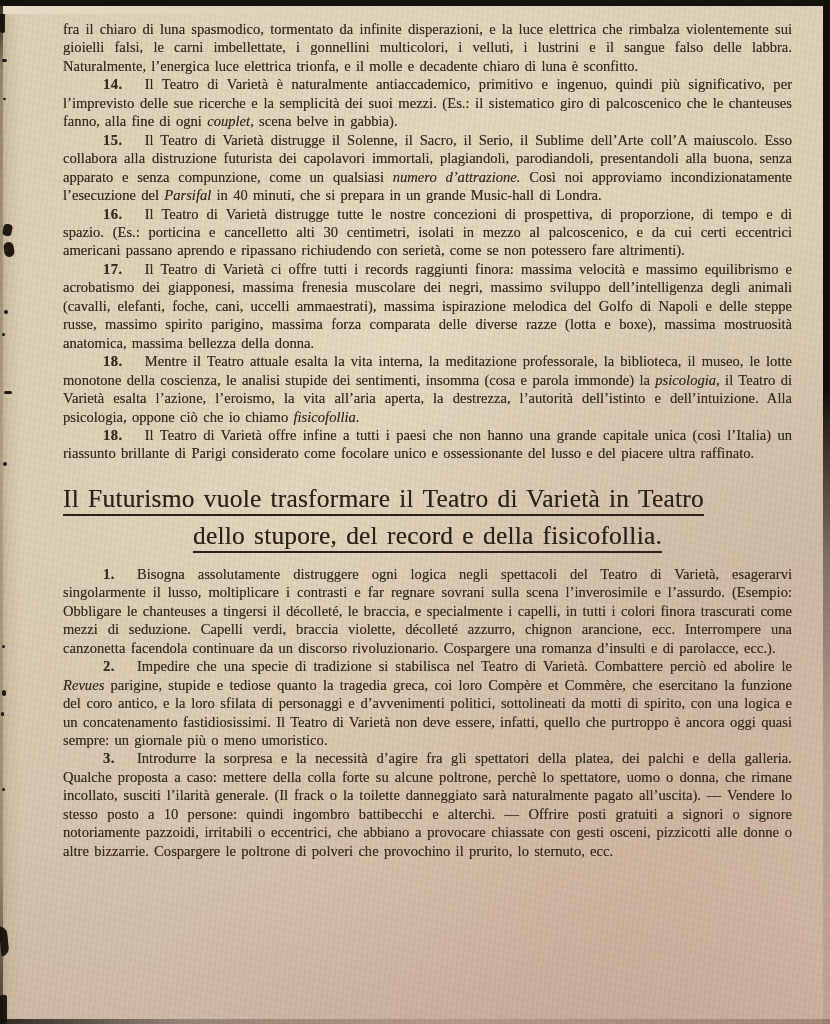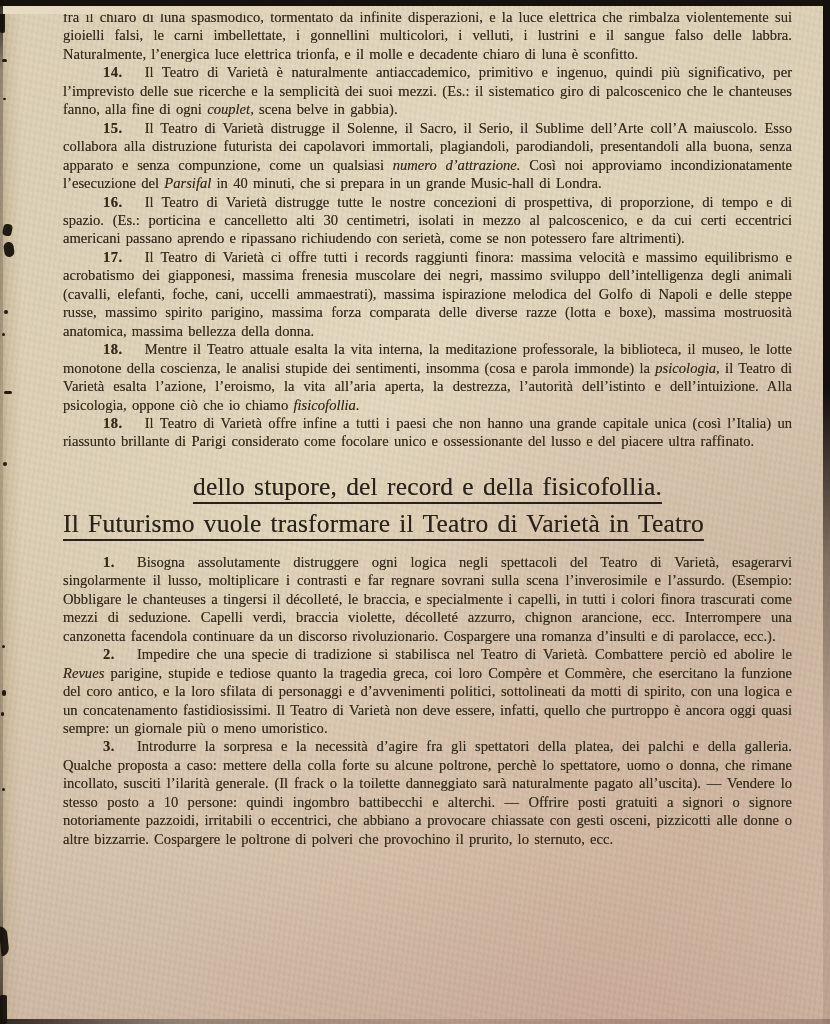--- a/index.html
+++ b/index.html
@@ -50,21 +50,21 @@
   .spine {
     position: absolute; left: 0; top: 0; bottom: 0; width: 22px;
     background: linear-gradient(90deg, rgba(160,140,106,0.55) 0%, rgba(190,173,138,0.4) 40%, rgba(210,196,162,0) 100%);
   }
   .mark { position: absolute; background: #211a12; border-radius: 2px; }
 
   
   .text-block {
     position: absolute;
     left: 63px;
-    top: 8px;
+    top: 20px;
     width: 729px;
     color: #342a1a;
     font-size: 14.6px;
     line-height: 18.45px;
     text-align: justify;
     word-spacing: 1.6px;
     text-shadow: 0 0 0.5px rgba(52,42,26,0.55);
   }
   .para { margin: 0; text-indent: 40px; }
   .para.continuation { text-indent: 0; }
@@ -115,22 +115,22 @@
 
   <div class="text-block">
       <p class="para continuation"><span>fra il chiaro di luna spasmodico, tormentato da infinite disperazioni, e la luce elettrica che rimbalza violentemente sui gioielli falsi, le carni imbellettate, i gonnellini multicolori, i velluti, i lustrini e il sangue falso delle labbra. Naturalmente, l’energica luce elettrica trionfa, e il molle e decadente chiaro di luna è sconfitto.</span></p>
       <p class="para numbered"><strong class="para-number">14.</strong><span>Il Teatro di Varietà è naturalmente antiaccademico, primitivo e ingenuo, quindi più significativo, per l’imprevisto delle sue ricerche e la semplicità dei suoi mezzi. (Es.: il sistematico giro di palcoscenico che le chanteuses fanno, alla fine di ogni </span><em>couplet,</em><span> scena belve in gabbia).</span></p>
       <p class="para numbered"><strong class="para-number">15.</strong><span>Il Teatro di Varietà distrugge il Solenne, il Sacro, il Serio, il Sublime dell’Arte coll’A maiuscolo. Esso collabora alla distruzione futurista dei capolavori immortali, plagiandoli, parodiandoli, presentandoli alla buona, senza apparato e senza compunzione, come un qualsiasi </span><em>numero d’attrazione.</em><span> Così noi approviamo incondizionatamente l’esecuzione del </span><em>Parsifal</em><span> in 40 minuti, che si prepara in un grande Music-hall di Londra.</span></p>
       <p class="para numbered"><strong class="para-number">16.</strong><span>Il Teatro di Varietà distrugge tutte le nostre concezioni di prospettiva, di proporzione, di tempo e di spazio. (Es.: porticina e cancelletto alti 30 centimetri, isolati in mezzo al palcoscenico, e da cui certi eccentrici americani passano aprendo e ripassano richiudendo con serietà, come se non potessero fare altrimenti).</span></p>
       <p class="para numbered"><strong class="para-number">17.</strong><span>Il Teatro di Varietà ci offre tutti i records raggiunti finora: massima velocità e massimo equilibrismo e acrobatismo dei giapponesi, massima frenesia muscolare dei negri, massimo sviluppo dell’intelligenza degli animali (cavalli, elefanti, foche, cani, uccelli ammaestrati), massima ispirazione melodica del Golfo di Napoli e delle steppe russe, massimo spirito parigino, massima forza comparata delle diverse razze (lotta e boxe), massima mostruosità anatomica, massima bellezza della donna.</span></p>
       <p class="para numbered"><strong class="para-number">18.</strong><span>Mentre il Teatro attuale esalta la vita interna, la meditazione professorale, la biblioteca, il museo, le lotte monotone della coscienza, le analisi stupide dei sentimenti, insomma (cosa e parola immonde) la </span><em>psicologia,</em><span> il Teatro di Varietà esalta l’azione, l’eroismo, la vita all’aria aperta, la destrezza, l’autorità dell’istinto e dell’intuizione. Alla psicologia, oppone ciò che io chiamo </span><em>fisicofollia.</em></p>
       <p class="para numbered"><strong class="para-number">18.</strong><span>Il Teatro di Varietà offre infine a tutti i paesi che non hanno una grande capitale unica (così l’Italia) un riassunto brillante di Parigi considerato come focolare unico e ossessionante del lusso e del piacere ultra raffinato.</span></p>
       <h1 class="manifesto-heading">
+        <span class="heading-line first">Il Futurismo vuole trasformare il Teatro di Varietà in Teatro</span>
         <span class="heading-line">dello stupore, del record e della fisicofollia.</span>
-        <span class="heading-line first">Il Futurismo vuole trasformare il Teatro di Varietà in Teatro</span>
       </h1>
       <p class="para numbered"><strong class="para-number">1.</strong><span>Bisogna assolutamente distruggere ogni logica negli spettacoli del Teatro di Varietà, esagerarvi singolarmente il lusso, moltiplicare i contrasti e far regnare sovrani sulla scena l’inverosimile e l’assurdo. (Esempio: Obbligare le chanteuses a tingersi il décolleté, le braccia, e specialmente i capelli, in tutti i colori finora trascurati come mezzi di seduzione. Capelli verdi, braccia violette, décolleté azzurro, chignon arancione, ecc. Interrompere una canzonetta facendola continuare da un discorso rivoluzionario. Cospargere una romanza d’insulti e di parolacce, ecc.).</span></p>
       <p class="para numbered"><strong class="para-number">2.</strong><span>Impedire che una specie di tradizione si stabilisca nel Teatro di Varietà. Combattere perciò ed abolire le </span><em>Revues</em><span> parigine, stupide e tediose quanto la tragedia greca, coi loro Compère et Commère, che esercitano la funzione del coro antico, e la loro sfilata di personaggi e d’avvenimenti politici, sottolineati da motti di spirito, con una logica e un concatenamento fastidiosissimi. Il Teatro di Varietà non deve essere, infatti, quello che purtroppo è ancora oggi quasi sempre: un giornale più o meno umoristico.</span></p>
       <p class="para numbered"><strong class="para-number">3.</strong><span>Introdurre la sorpresa e la necessità d’agire fra gli spettatori della platea, dei palchi e della galleria. Qualche proposta a caso: mettere della colla forte su alcune poltrone, perchè lo spettatore, uomo o donna, che rimane incollato, susciti l’ilarità generale. (Il frack o la toilette danneggiato sarà naturalmente pagato all’uscita). — Vendere lo stesso posto a 10 persone: quindi ingombro battibecchi e alterchi. — Offrire posti gratuiti a signori o signore notoriamente pazzoidi, irritabili o eccentrici, che abbiano a provocare chiassate con gesti osceni, pizzicotti alle donne o altre bizzarrie. Cospargere le poltrone di polveri che provochino il prurito, lo sternuto, ecc.</span></p>
     </div>
 
   <div class="edge-top"></div>
   <div class="edge-top-light"></div>
   <div class="edge-right"></div>
   <div class="edge-left"></div>

